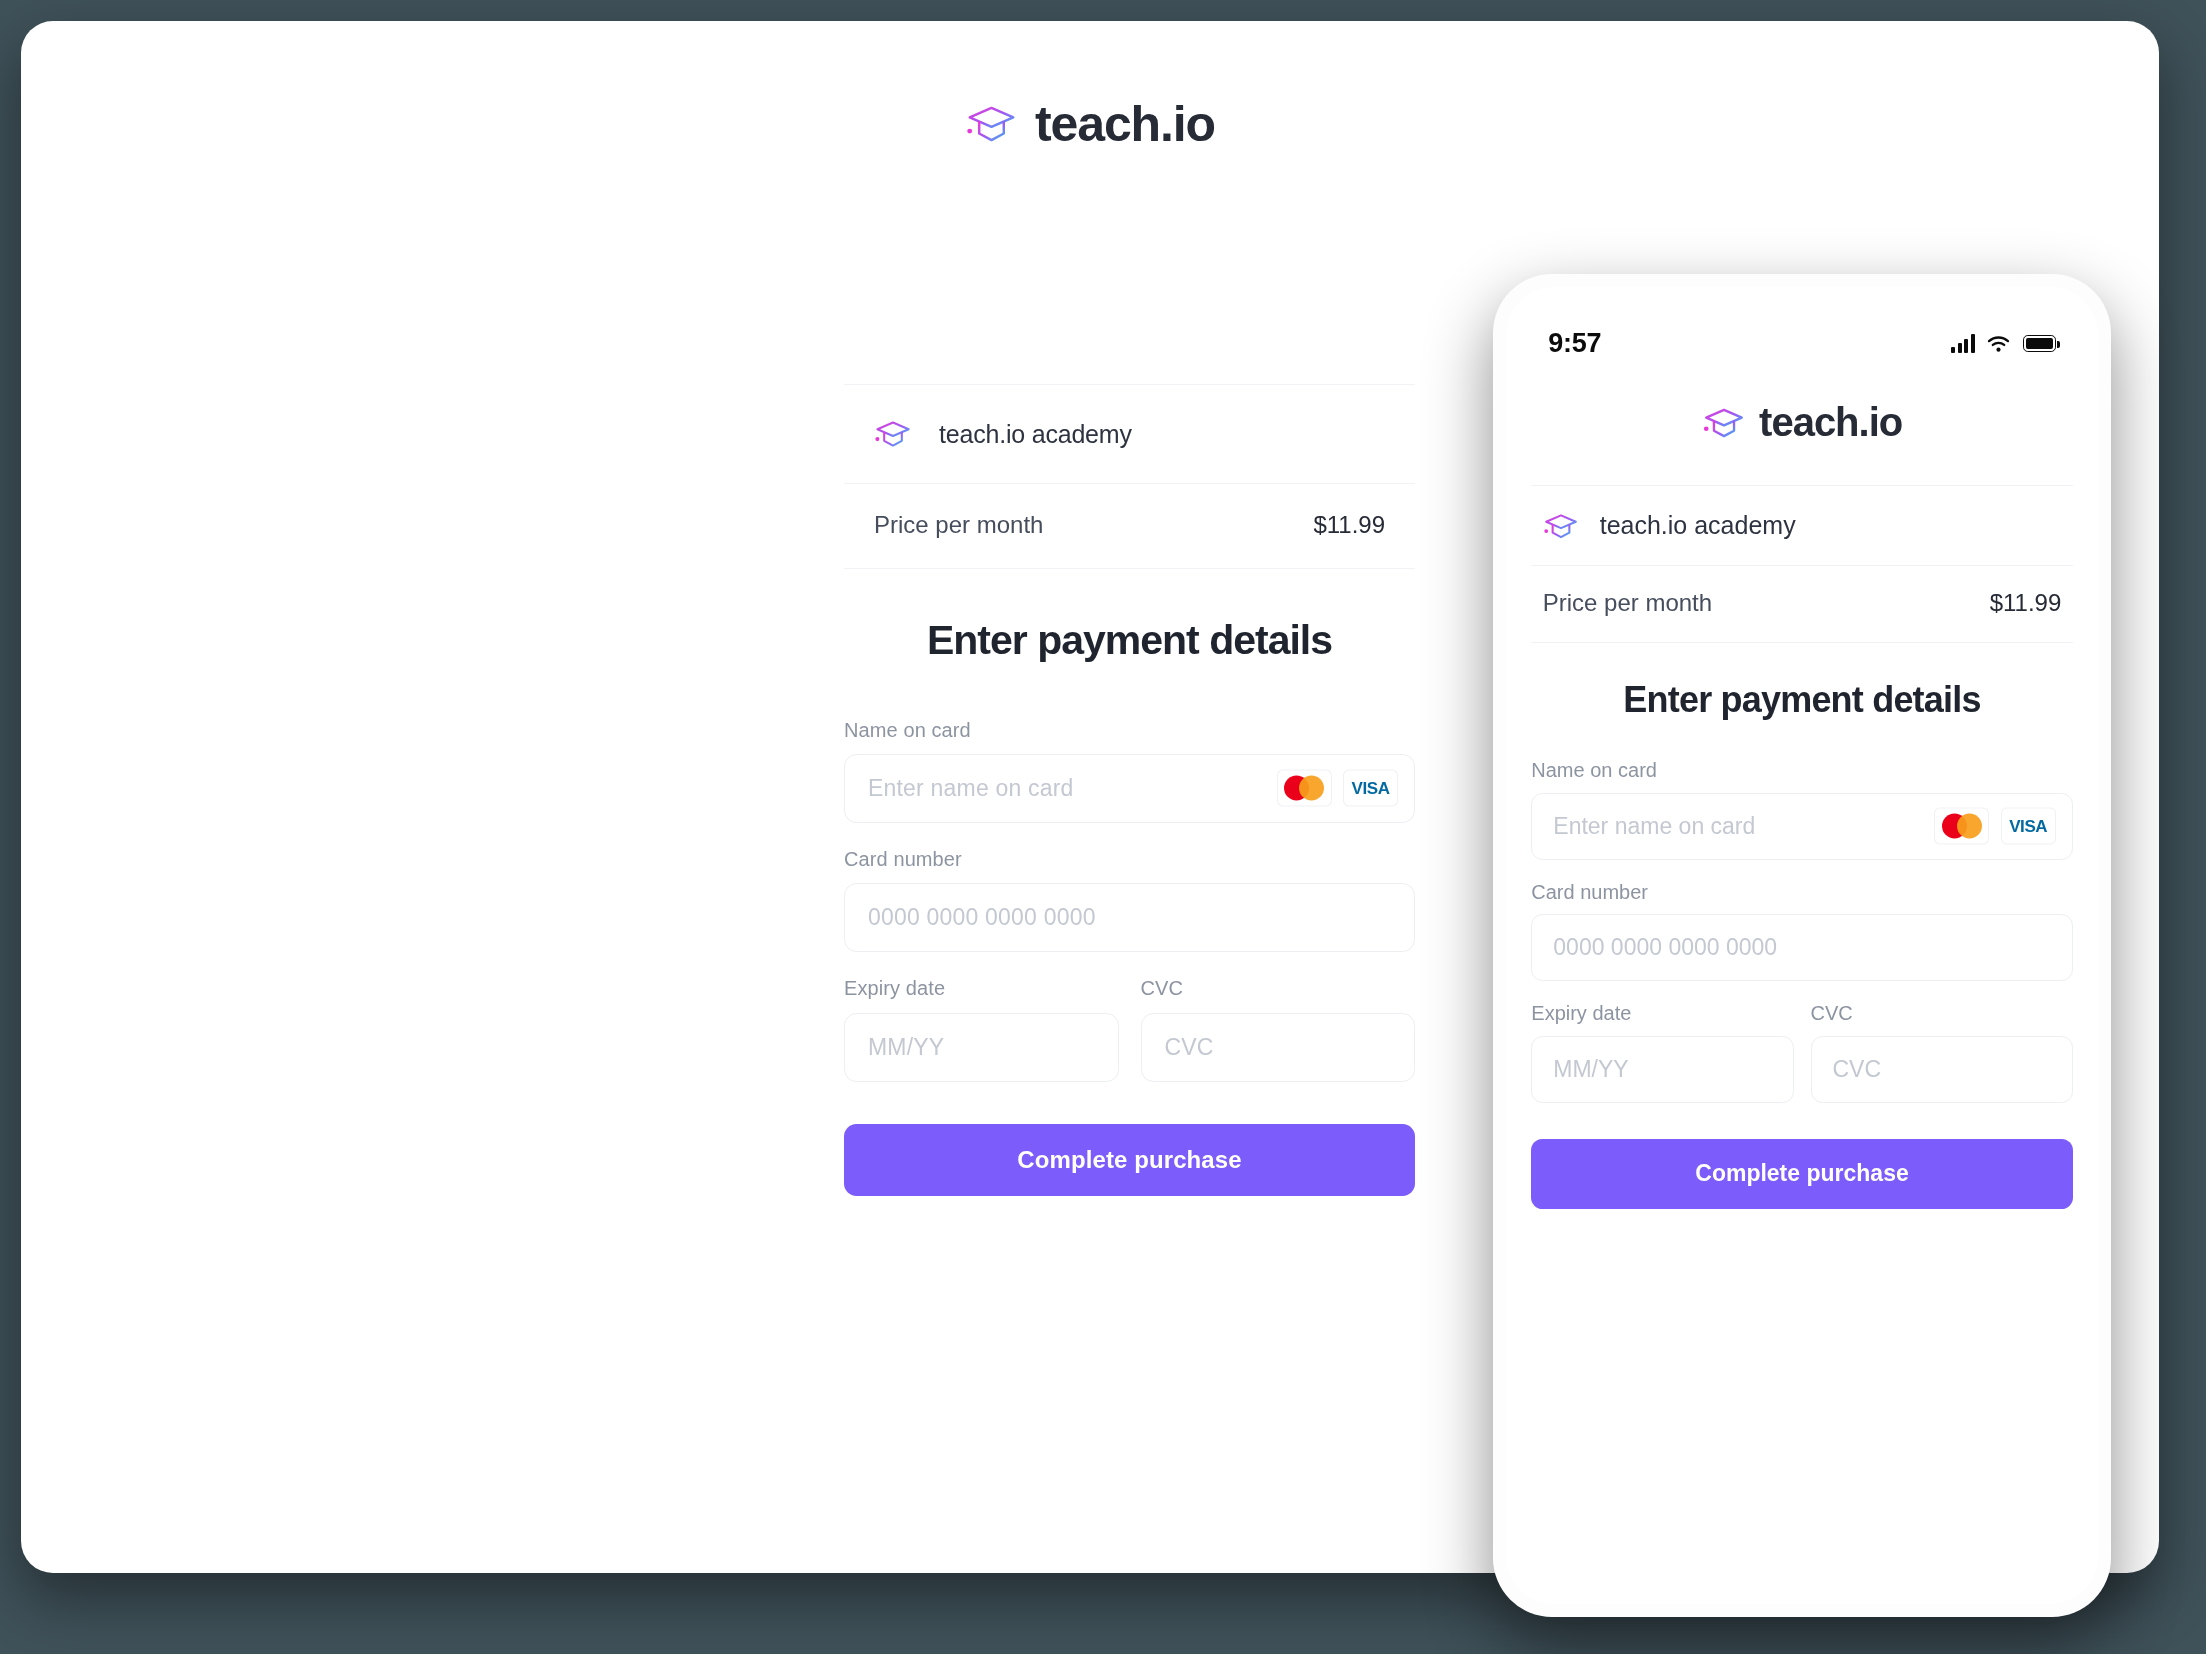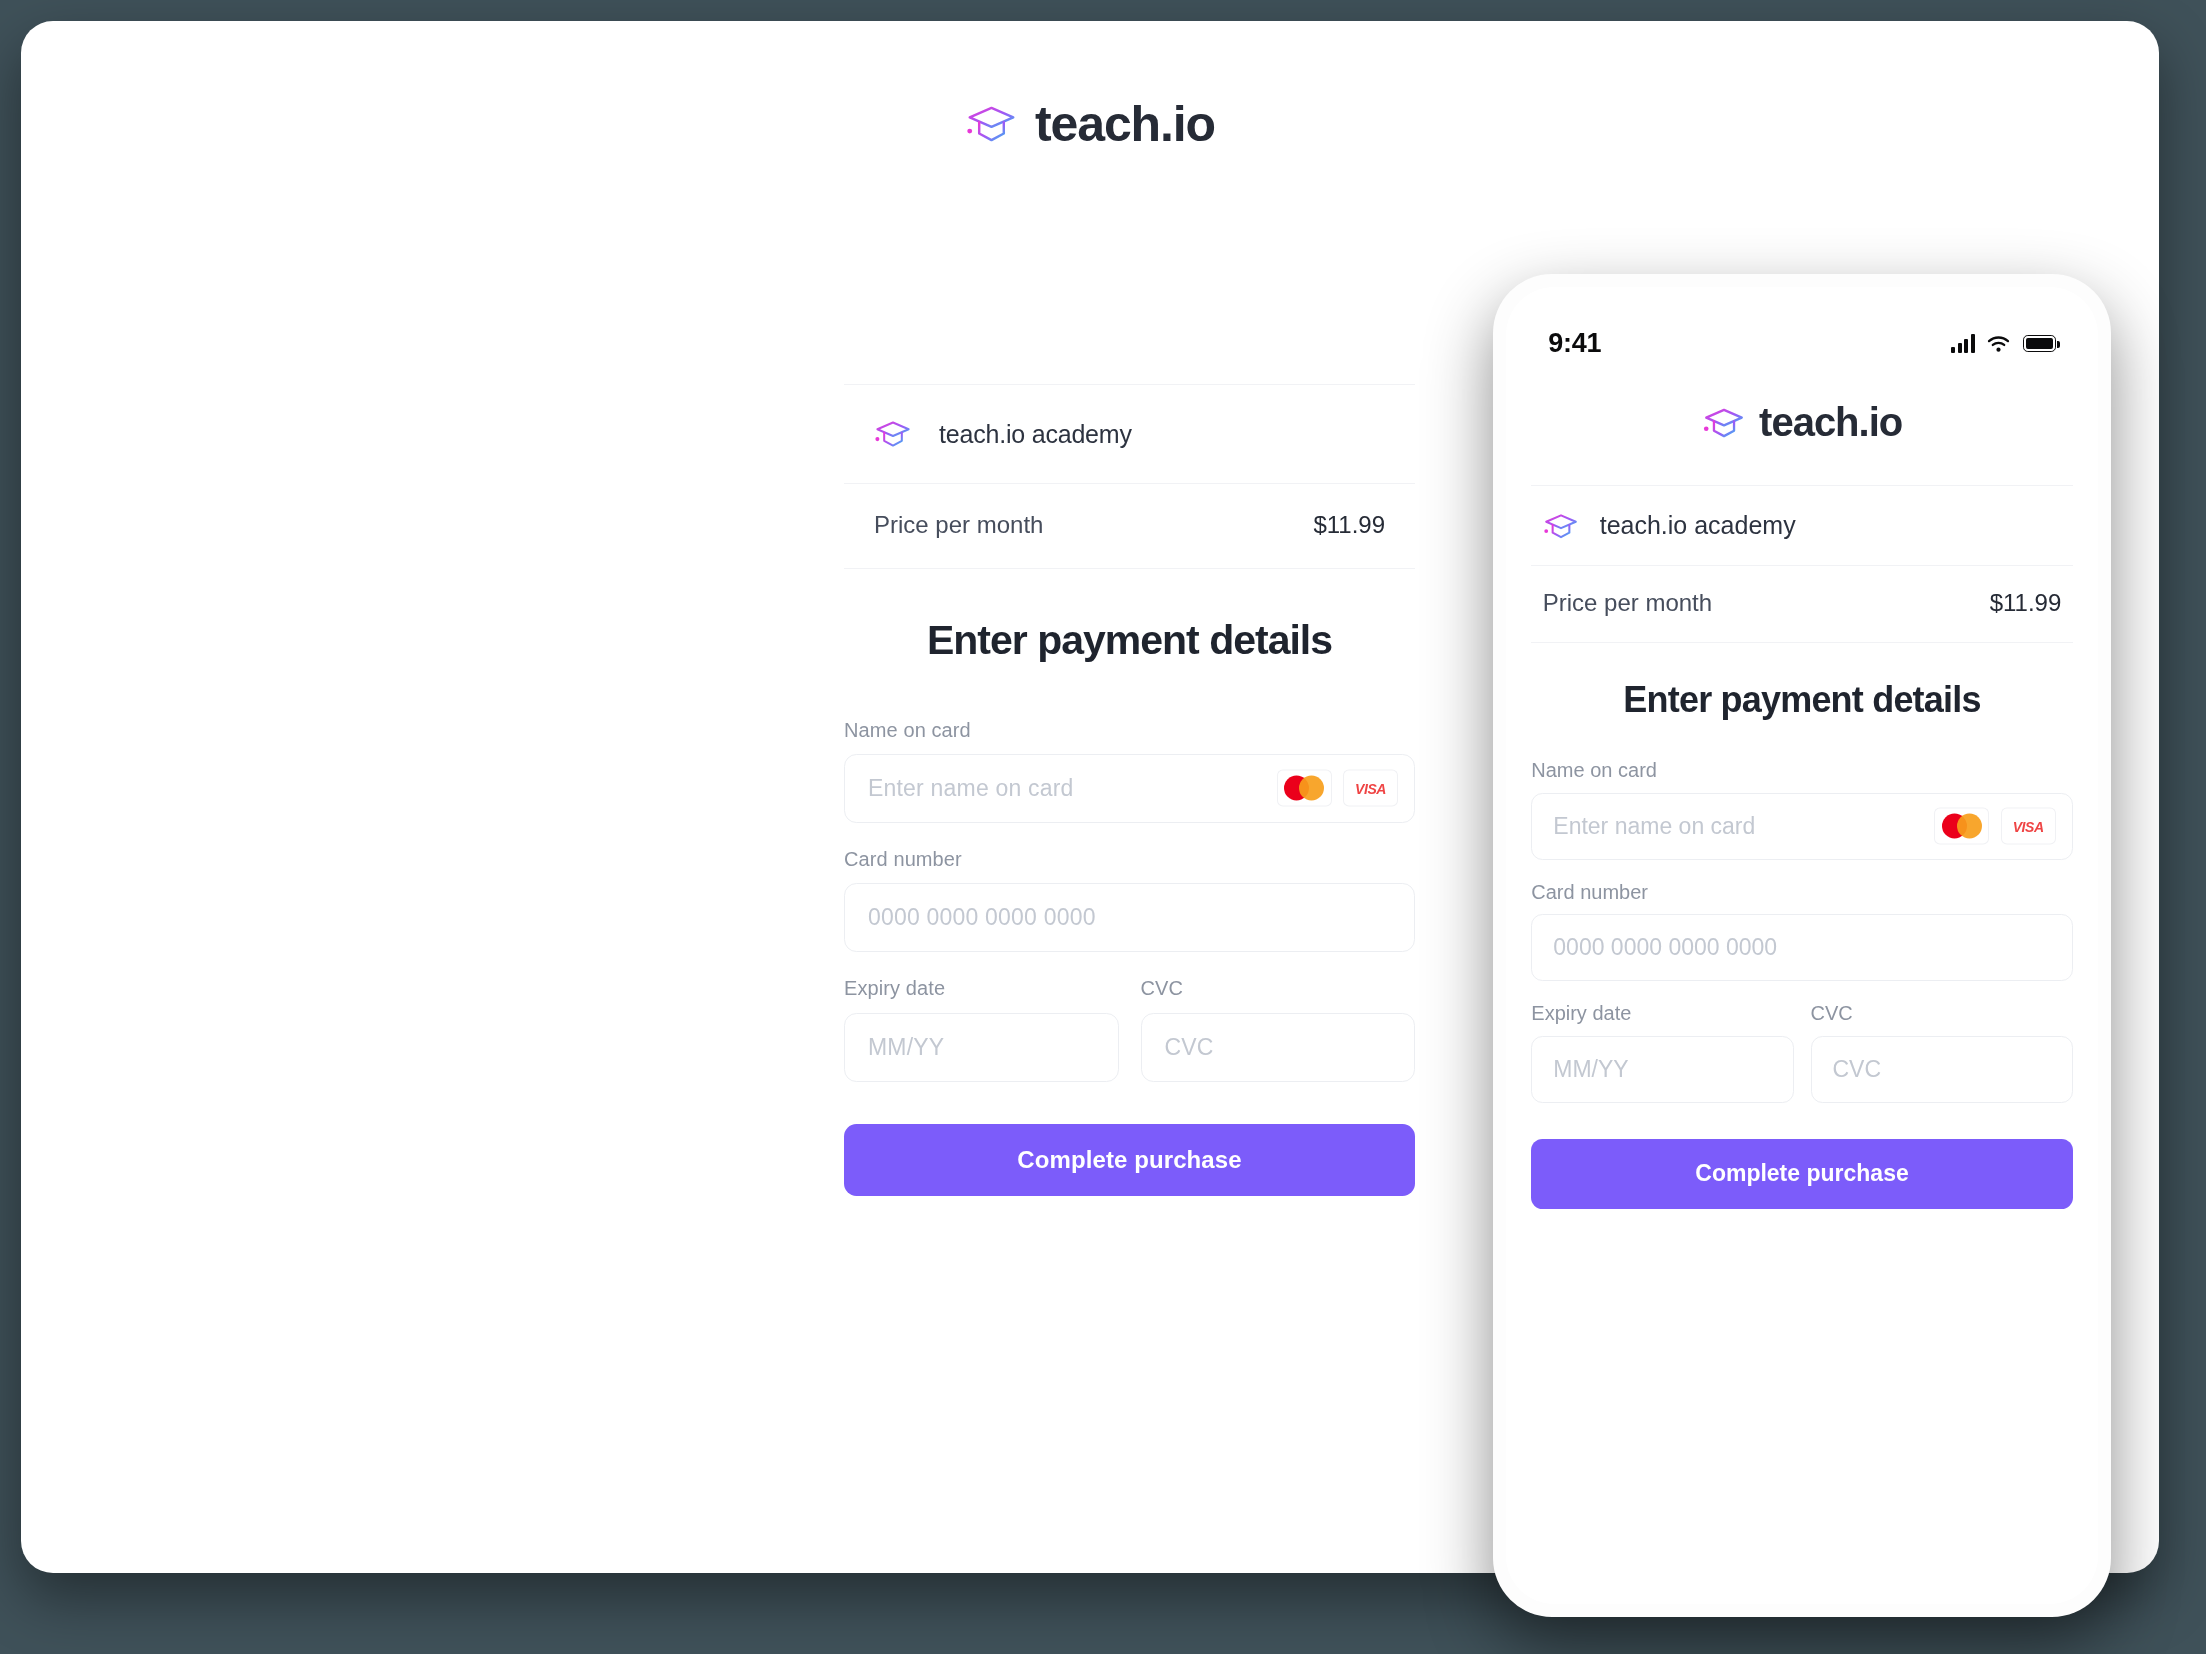--- a/index.html
+++ b/index.html
@@ -122,22 +122,22 @@
     display:flex; align-items:center; justify-content:center;
     box-shadow:0 0 0 1px #f0f1f4;
   }
   .mc-mark { position:relative; width:40px; height:25px; }
   .mc-mark i {
     position:absolute; top:0; width:25px; height:25px; border-radius:50%;
   }
   .mc-mark .mc-red   { left:0;  background:#eb001b; }
   .mc-mark .mc-amber { right:0; background:#f79e1b; opacity:.92; }
   .visa-mark {
-    font-size:14px; font-weight:700; font-style:italic;
-    color:#ef4444; letter-spacing:-0.4px;
+    font-size:17px; font-weight:700; 
+    color:#0369a1; letter-spacing:-0.4px;
   }
 
   .cta {
     margin-top:42px;
     height:72px;
     border-radius:12.4px;
     background:#7c5cfa;
     color:#fff;
     font-size:24px;
     font-weight:600;
@@ -339,21 +339,21 @@
 
         <button class="cta">Complete purchase</button>
       </div>
     </div>
   </div>
 
   <div id="phone">
     <div id="phone-screen">
 
       <div id="status-bar">
-        <span id="status-time">9:41</span>
+        <span id="status-time">9:57</span>
         <span id="status-icons">
           <span class="sig-bars">
             <i></i>
               <i></i>
               <i></i>
               <i></i>
           </span>
           <span>
             <svg width="25" height="19" viewBox="0 0 26 20">
               <g fill="none" stroke="#0b0b0c" stroke-width="2.4" stroke-linecap="round">

